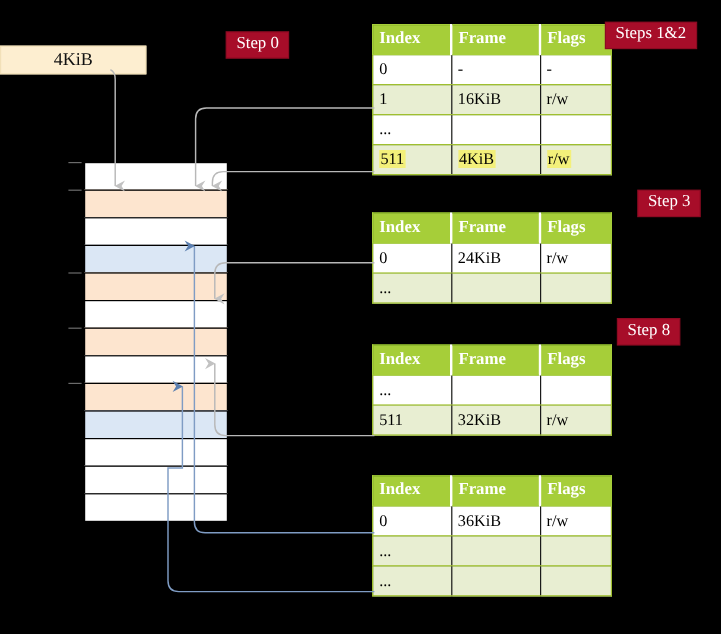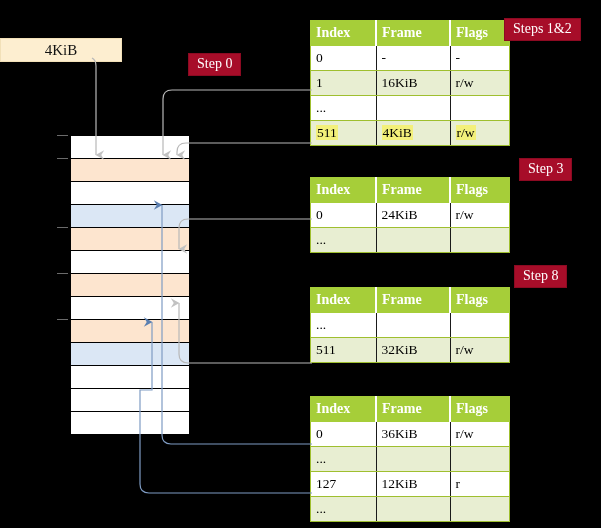--- a/index.html
+++ b/index.html
@@ -206,38 +206,33 @@
           <tr class="plain">
             <td class="col-idx">0</td>
             <td class="col-frm">36KiB</td>
             <td class="col-flg">r/w</td>
           </tr>
           <tr class="alt">
             <td class="col-idx">...</td>
             <td class="col-frm">&nbsp;</td>
             <td class="col-flg">&nbsp;</td>
           </tr>
-          <tr class="plain">
-            <td class="col-idx">127</td>
-            <td class="col-frm">12KiB</td>
-            <td class="col-flg">r</td>
-          </tr>
           <tr class="alt">
             <td class="col-idx">...</td>
             <td class="col-frm">&nbsp;</td>
             <td class="col-flg">&nbsp;</td>
           </tr>
         </tbody>
       </table>
     </div>
 
   <div id="steps-host">
-      <div class="step-pill" style="left: 189px; top: 54px;">Step 0</div>
+      <div class="step-pill" style="left: 189px; top: 27px;">Step 0</div>
       <div class="step-pill" style="left: 505px; top: 19px;">Steps 1&amp;2</div>
-      <div class="step-pill" style="left: 520px; top: 159px;">Step 3</div>
+      <div class="step-pill" style="left: 532px; top: 159px;">Step 3</div>
       <div class="step-pill" style="left: 515px; top: 266px;">Step 8</div>
     </div>
 
   <svg class="wires" viewBox="0 0 601 528">
     <defs>
       <marker id="ah-gray" markerWidth="9" markerHeight="9" refX="4.5" refY="7.4" orient="auto">
         <path d="M0.6,0.6 L4.5,7.8 L8.4,0.6 L4.5,3.0 Z" fill="#c2c2c2"></path>
       </marker>
       <marker id="ah-blue" markerWidth="9" markerHeight="9" refX="4.5" refY="7.4" orient="auto">
         <path d="M0.6,0.6 L4.5,7.8 L8.4,0.6 L4.5,3.0 Z" fill="#5b7fb0"></path>

